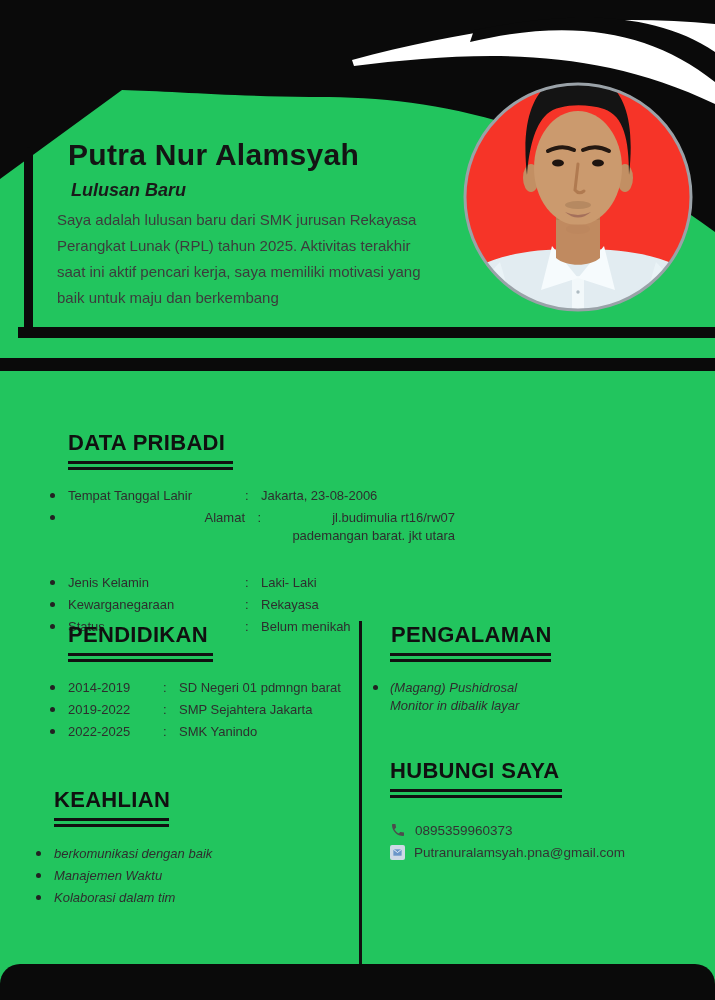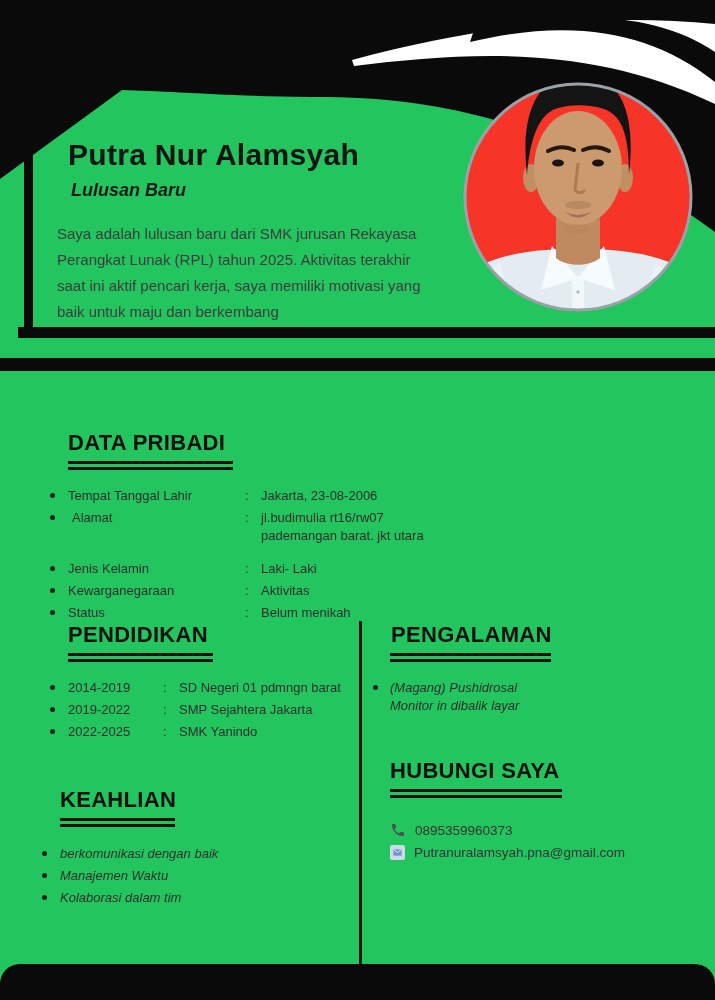--- a/index.html
+++ b/index.html
@@ -5,32 +5,32 @@
   html,body{margin:0;padding:0;background:#e8e8e8;}
   .page{
     position:relative;width:715px;height:1000px;margin:0 auto;
     background:#22c55e;overflow:hidden;
     font-family:"Liberation Sans",sans-serif;color:#2e2e2e;
   }
   .abs{position:absolute;}
   
   .name{left:68px;top:138px;font-size:30px;font-weight:800;color:#141414;letter-spacing:.3px;}
   .subtitle{left:71px;top:180px;font-size:18px;font-weight:700;font-style:italic;color:#1a1a1a;}
-  .summary{left:57px;top:221px;width:402px;font-size:15px;line-height:1.73;color:#3c3c3c;}
+  .summary{left:57px;top:207px;width:402px;font-size:15px;line-height:1.73;color:#3c3c3c;}
   .pre{white-space:pre-line;}
   
   .section{position:absolute;}
   .sec-title{font-size:22px;font-weight:800;color:#101010;letter-spacing:.3px;margin-left:18px;}
   .dbl-rule{height:3px;border-top:3.5px solid #111;border-bottom:3.5px solid #111;margin-left:18px;margin-top:5px;}
   .rows{margin-top:17px;}
   .row{display:grid;align-items:start;font-size:13px;line-height:18px;margin-bottom:4px;color:#2e2e2e;}
   .row.dp{grid-template-columns:18px 177px 16px auto;}
   .row.edu{grid-template-columns:18px 95px 16px auto;}
   .row.simple{grid-template-columns:18px auto;font-style:italic;}
-  #sec-data .row.dp:nth-child(2){margin-bottom:15px;}
+  #sec-data .row.dp:nth-child(2){margin-bottom:29px;text-align:right;}
   .dot{width:5px;height:5px;border-radius:50%;background:#222;margin-top:6px;}
   .colon{color:#2e2e2e;}
   
   .contacts{margin-top:24px;margin-left:17px;text-align:center;}
   .contact{display:flex;align-items:center;gap:9px;margin-bottom:7px;font-size:13.5px;color:#333;}
   .mail-chip{width:15px;height:15px;border-radius:2px;background:#cdd9e6;display:flex;align-items:center;justify-content:center;}
   
   .divider{left:359px;top:621px;width:3px;height:344px;background:#111;}
   .bottombar{left:0;top:964px;width:715px;height:36px;background:#0a0a0a;border-radius:20px 20px 0 0;}
 </style>
@@ -126,21 +126,21 @@
       <div class="row dp">
         <span class="dot"></span>
         <span>Jenis Kelamin</span>
         <span class="colon">:</span>
         <span class="pre">Laki- Laki</span>
       </div>
       <div class="row dp">
         <span class="dot"></span>
         <span>Kewarganegaraan</span>
         <span class="colon">:</span>
-        <span class="pre">Aktivitas</span>
+        <span class="pre">Rekayasa</span>
       </div>
       <div class="row dp">
         <span class="dot"></span>
         <span>Status</span>
         <span class="colon">:</span>
         <span class="pre">Belum menikah</span>
       </div>
     </div>
   </div>
 
@@ -174,21 +174,21 @@
     <div class="dbl-rule" style="width:161px;margin-left:17px;"></div>
     <div class="rows">
       <div class="row simple" style="grid-template-columns:17px auto;">
         <span class="dot"></span>
         <span class="pre">(Magang) Pushidrosal
 Monitor in dibalik layar</span>
       </div>
     </div>
   </div>
 
-  <div class="section" style="left:42px;top:787px;width:300px;">
+  <div class="section" style="left:36px;top:787px;width:300px;">
     <div class="sec-title">KEAHLIAN</div>
     <div class="dbl-rule" style="width:115px;"></div>
     <div class="rows" style="margin-top:18px;">
       <div class="row simple">
         <span class="dot"></span>
         <span>berkomunikasi dengan baik</span>
       </div>
       <div class="row simple">
         <span class="dot"></span>
         <span>Manajemen Waktu</span>

